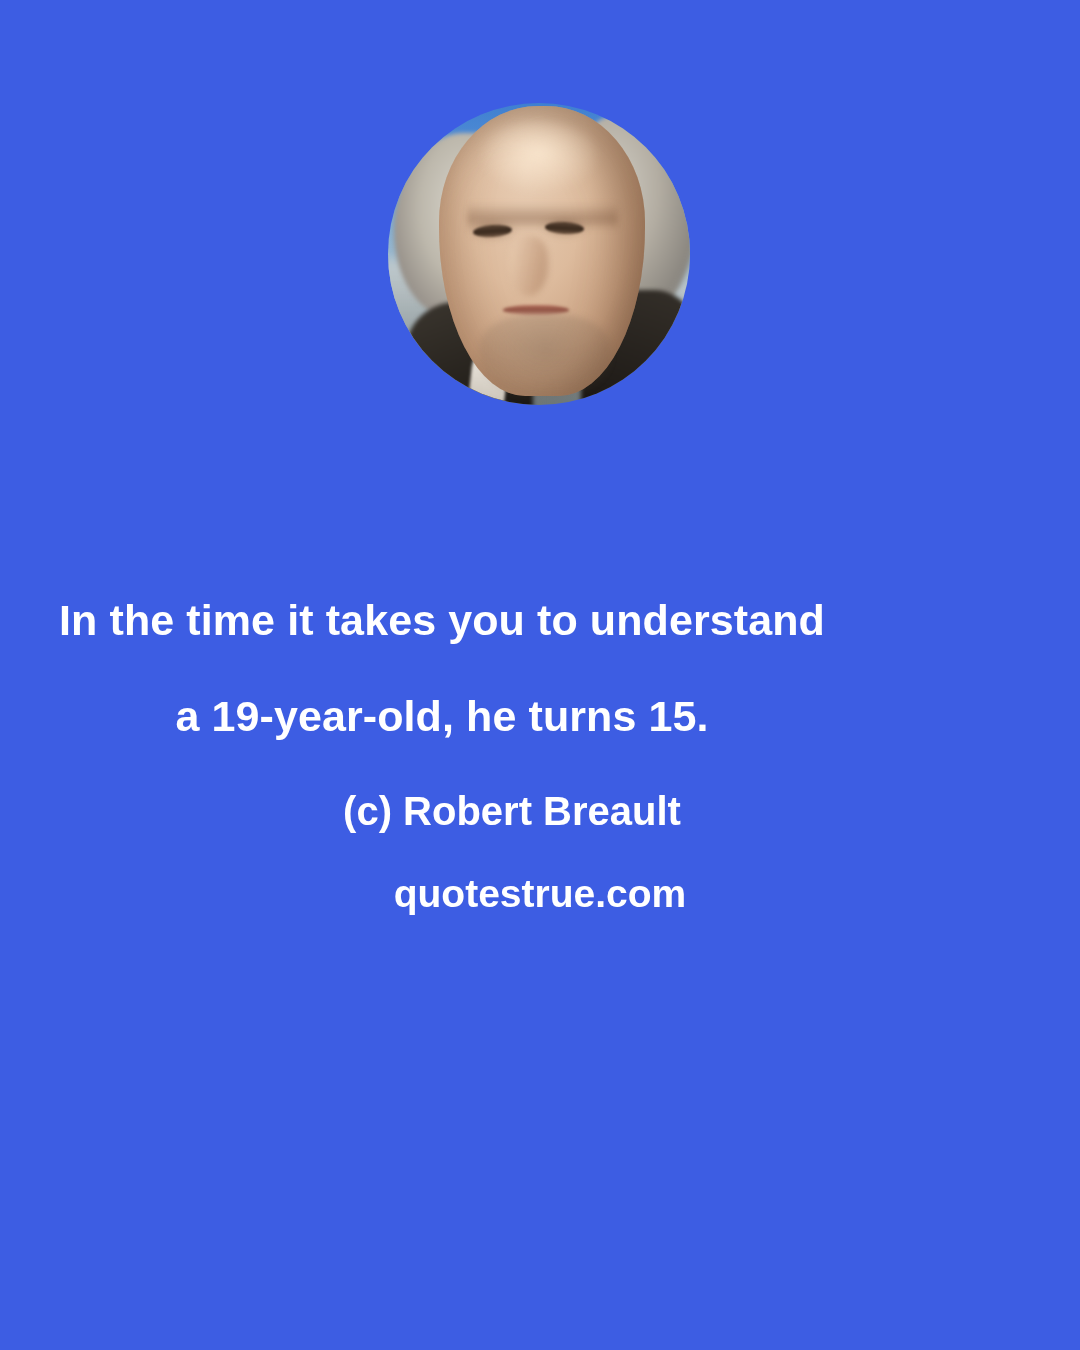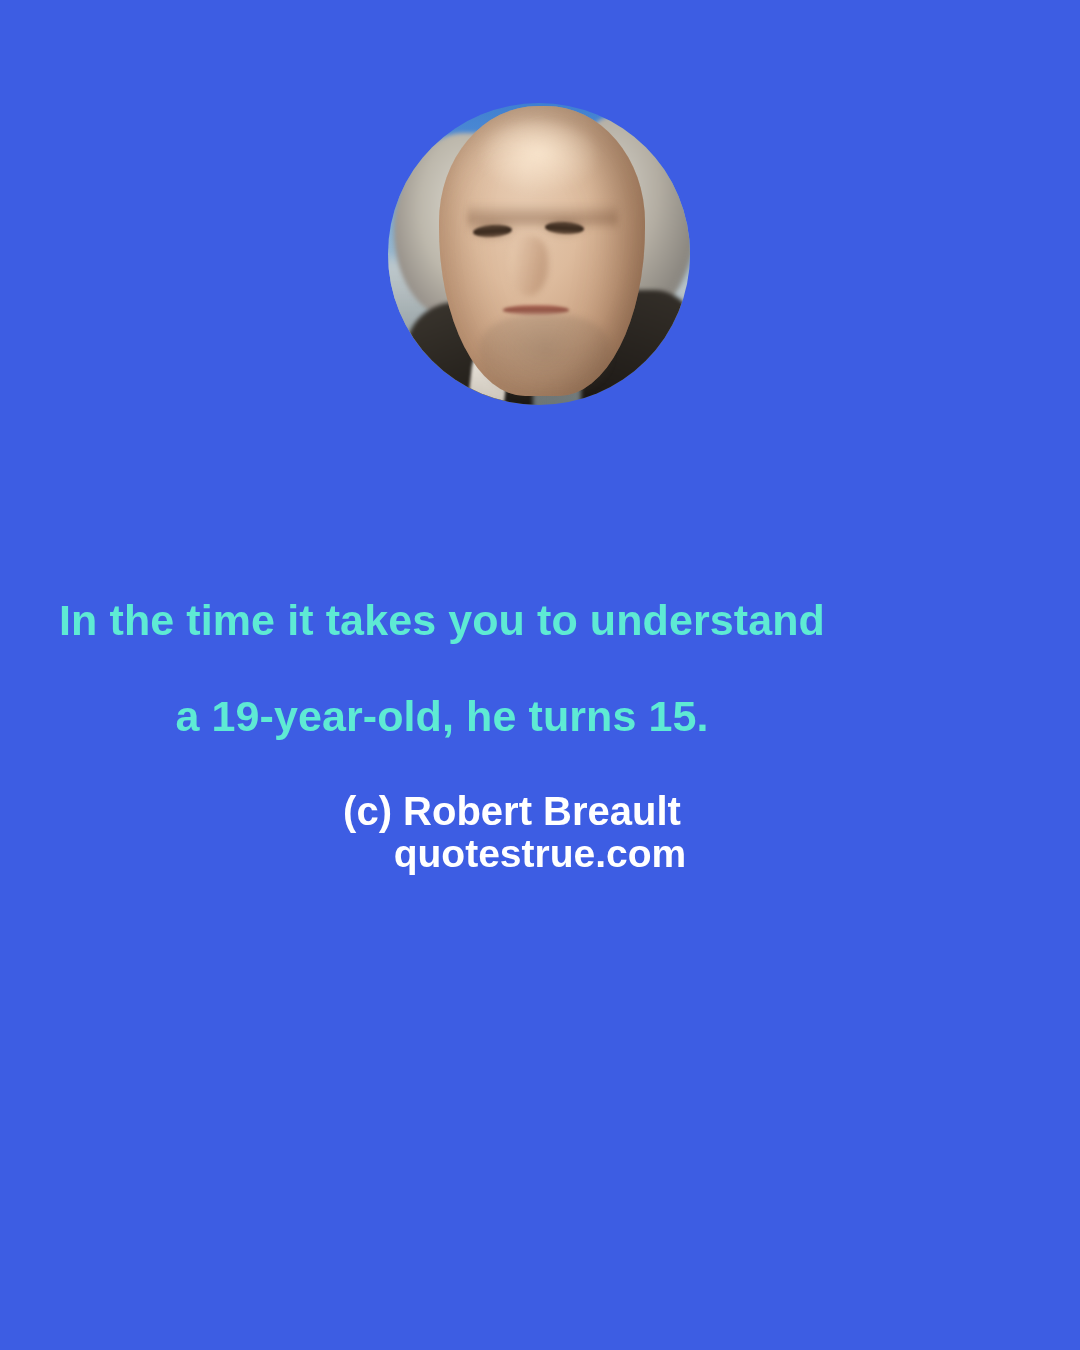--- a/index.html
+++ b/index.html
@@ -206,21 +206,21 @@
     position: absolute;
     left: 0;
     top: 0;
     width: 1080px;
     text-align: center;
   }
   .quote-line {
     position: absolute;
     left: 0;
     width: 884px;
-    color: #5eead4;
+    color: #ffffff;
     font-weight: 700;
     font-size: 43px;
     letter-spacing: .1px;
     white-space: nowrap;
   }
   #quote-line-1 { top: 596px; }
   #quote-line-2 { top: 692px; }
 
   #author-line {
     position: absolute;
@@ -228,21 +228,21 @@
     top: 789px;
     width: 1024px;
     color: #ffffff;
     font-weight: 700;
     font-size: 40px;
     white-space: nowrap;
   }
   #site-line {
     position: absolute;
     left: 0;
-    top: 832px;
+    top: 872px;
     width: 1080px;
     color: #ffffff;
     font-weight: 700;
     font-size: 39px;
     white-space: nowrap;
   }
 </style>
 </head>
 <body>
 

